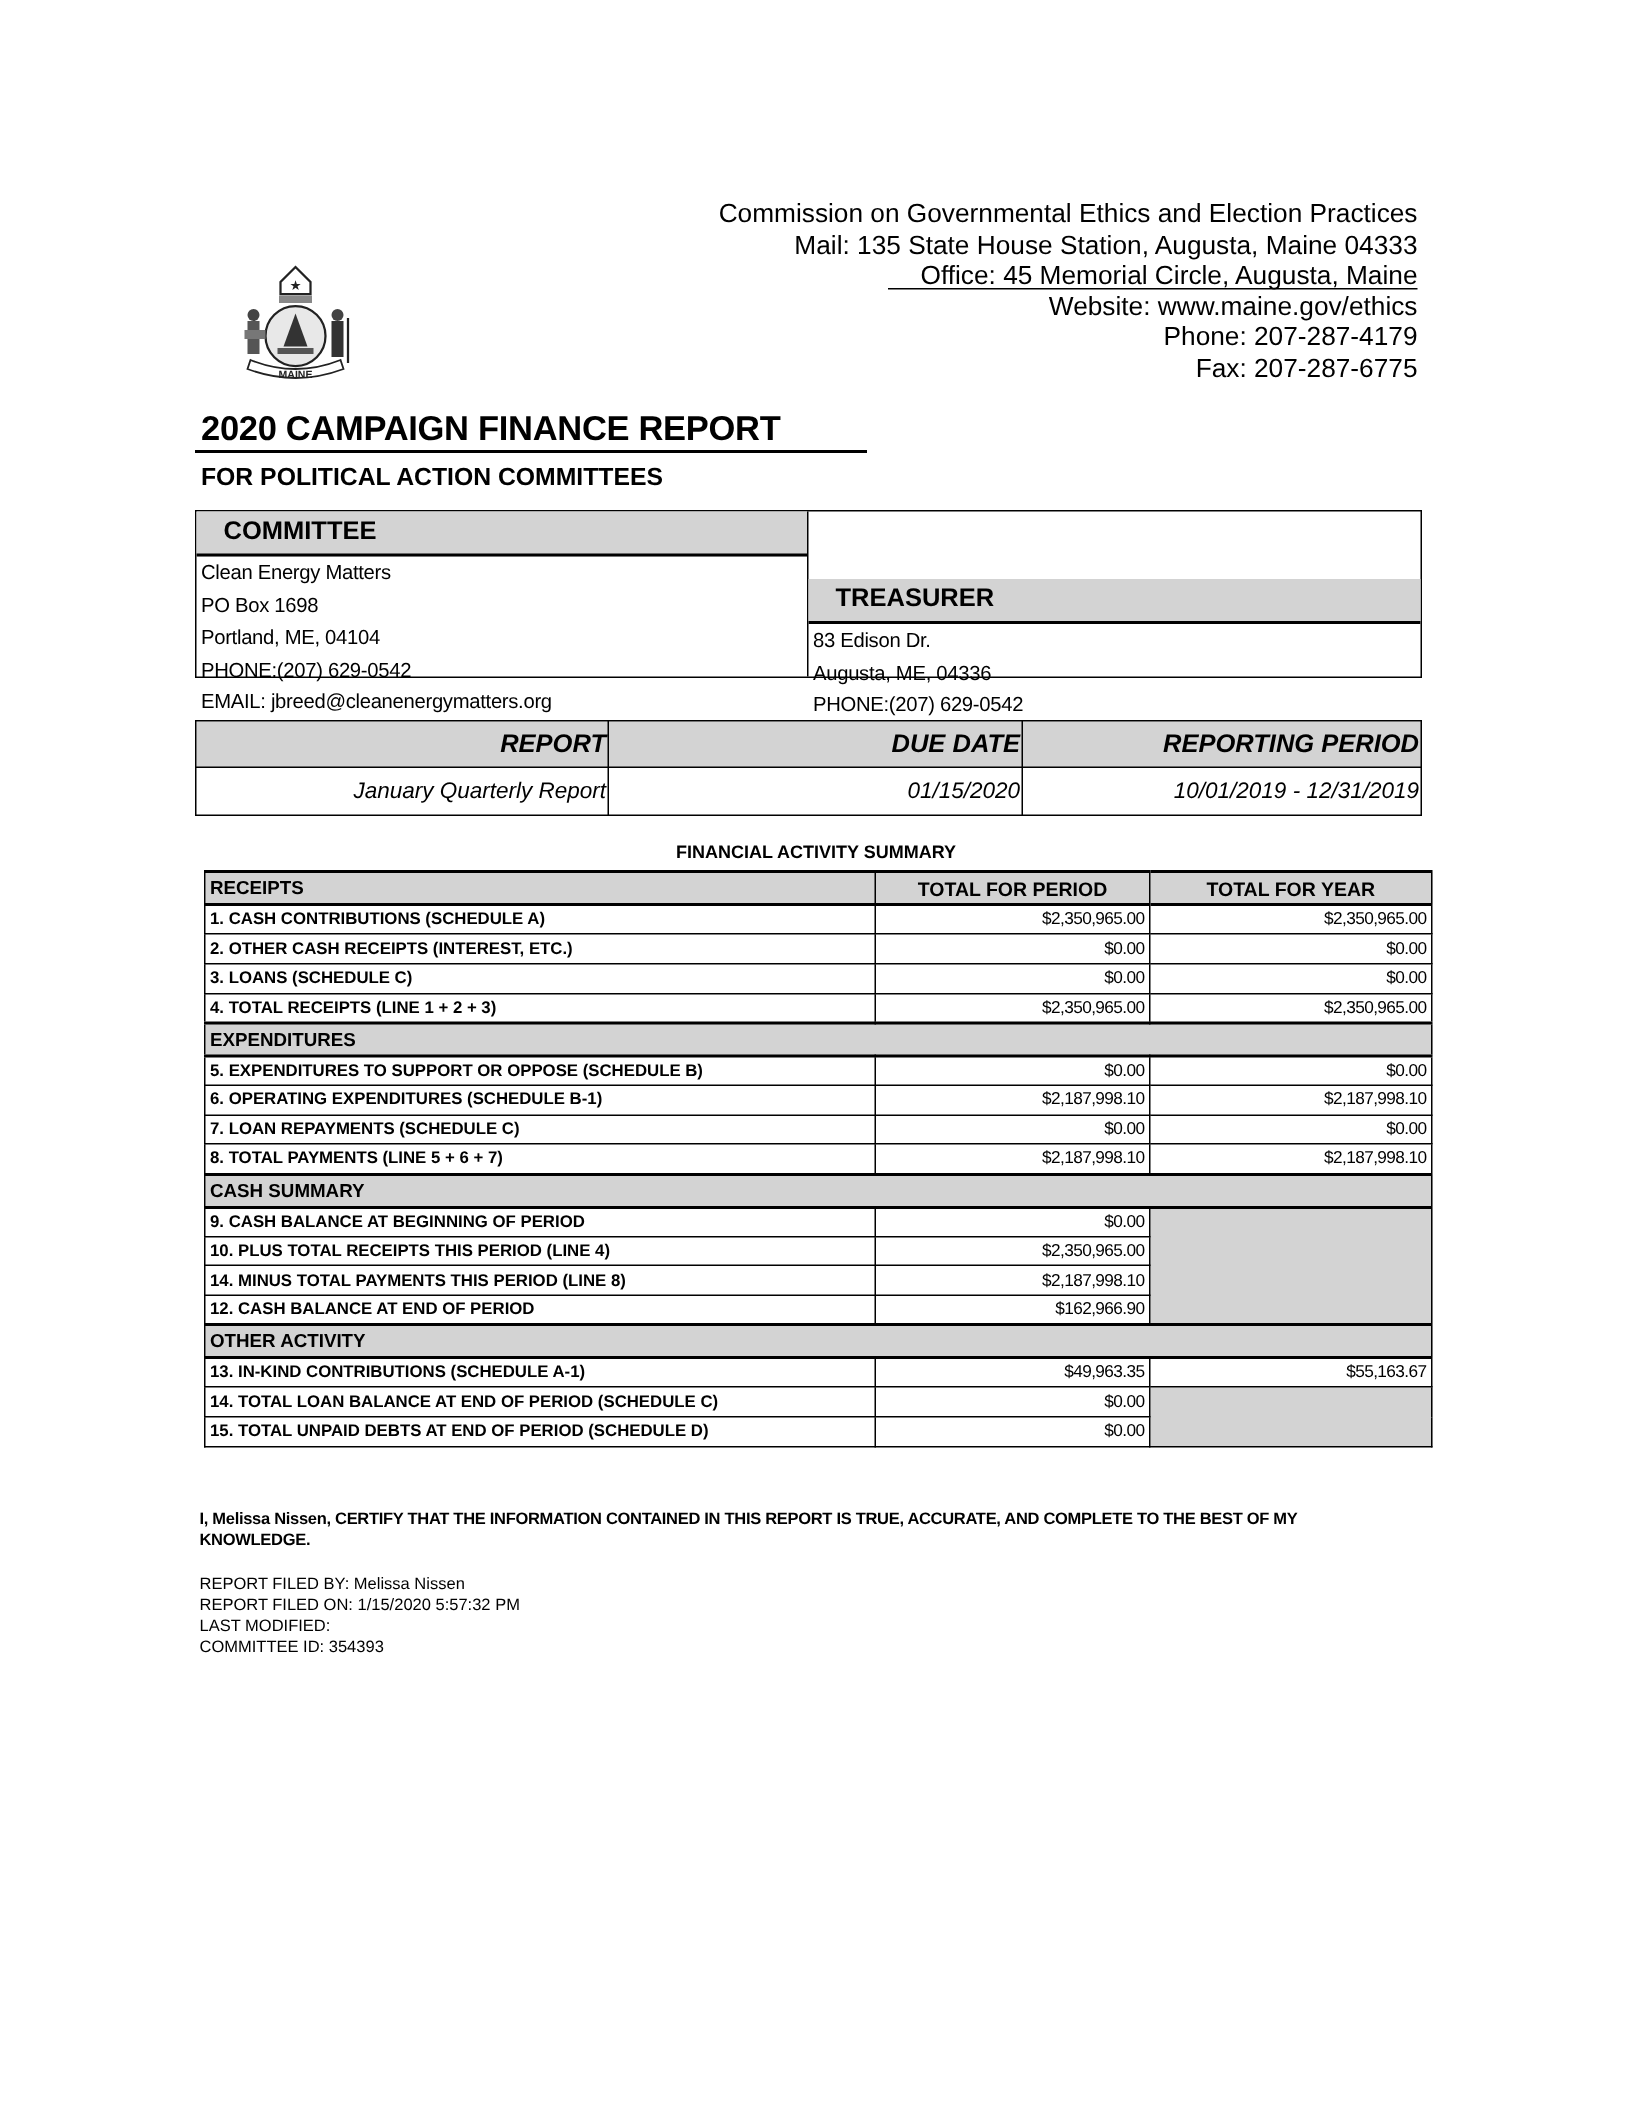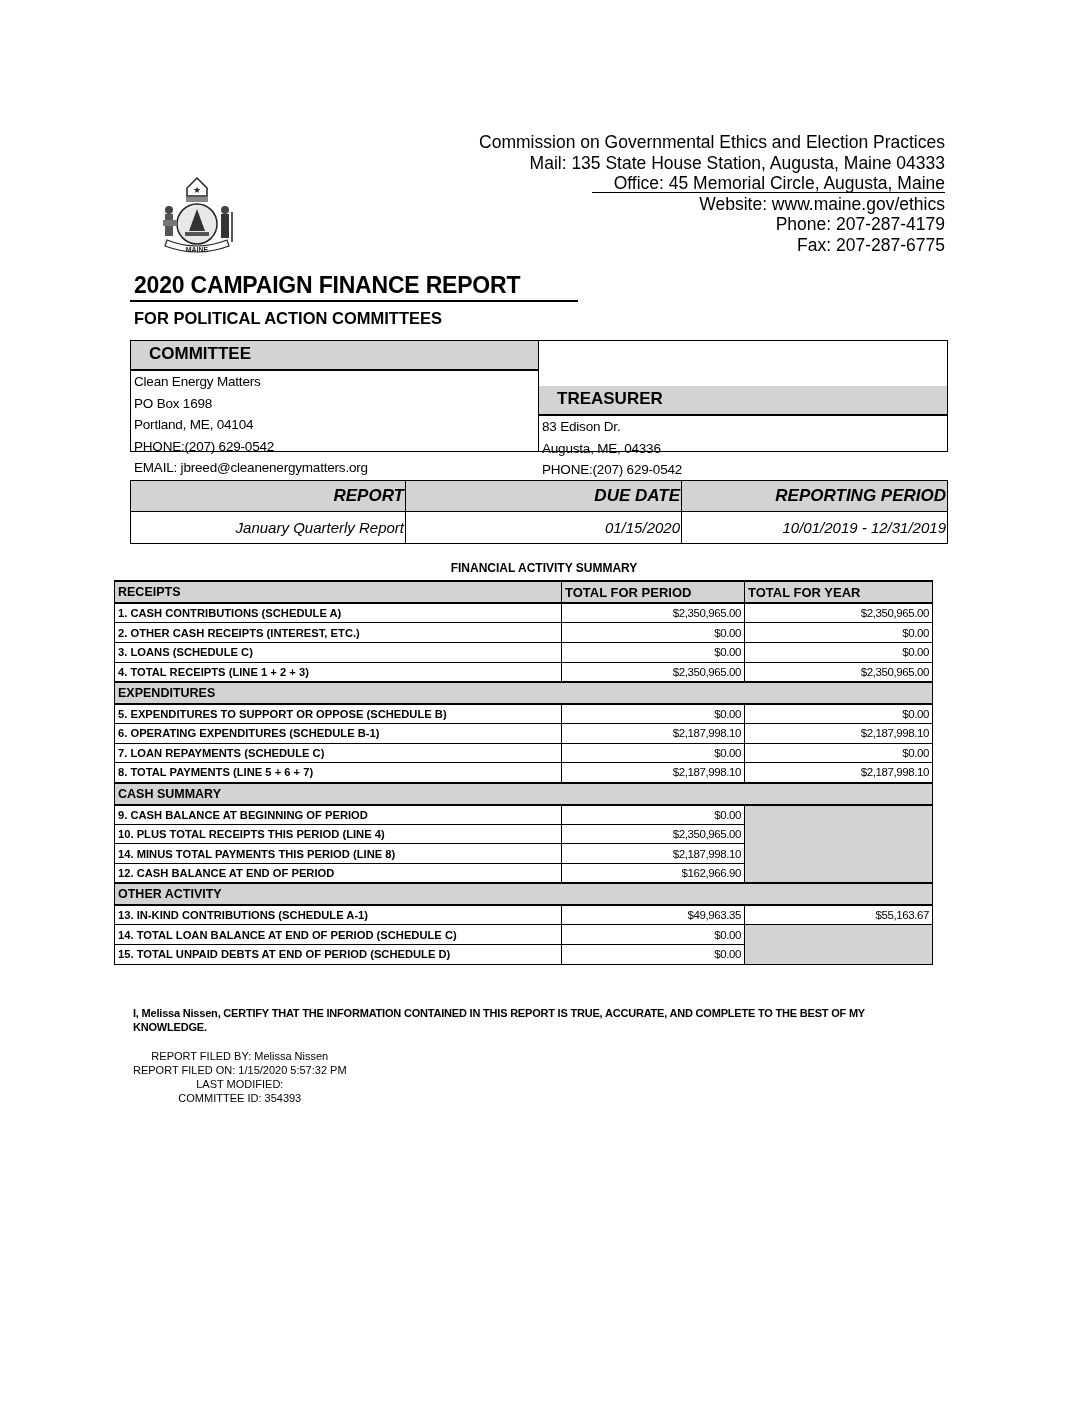--- a/index.html
+++ b/index.html
@@ -26,29 +26,29 @@
 
   
   .rep { position: absolute; left: 130px; top: 480px; width: 818px; border-collapse: collapse; }
   .rep td { border: 1.5px solid #000; text-align: right; font-style: italic; }
   .rep .h td { background: #d3d3d3; font-size: 17px; font-weight: bold; height: 28px; }
   .rep .v td { font-size: 15px; height: 29px; }
 
   .fas { position: absolute; left: 0; width: 1088px; top: 561px; text-align: center; font-size: 12px; font-weight: bold; }
 
   
-  .fin { position: absolute; left: 114px; top: 580px; width: 818px; border-collapse: collapse; table-layout: fixed; }
+  .fin { position: absolute; left: 136px; top: 580px; width: 818px; border-collapse: collapse; table-layout: fixed; }
   .fin td { border: 1.5px solid #000; height: 19.7px; padding: 0 3px; font-size: 11.2px; font-weight: bold; box-sizing: border-box; white-space: nowrap; }
   .fin td.amt { text-align: right; font-weight: normal; font-size: 11.5px; letter-spacing: -0.4px; }
   .fin tr.sect td { background: #d3d3d3; font-size: 12.5px; height: 22px; border-top: 2px solid #000; border-bottom: 2px solid #000; }
-  .fin tr.sect td.colh { text-align: left; font-size: 13px; }
+  .fin tr.sect td.colh { text-align: center; font-size: 13px; }
   .fin td.grey { background: #d3d3d3; }
 
   .cert { position: absolute; left: 133px; top: 1006px; width: 800px; font-size: 11px; font-weight: bold; line-height: 14px; letter-spacing: -0.2px; }
-  .filed { position: absolute; left: 133px; top: 1049px; font-size: 11px; line-height: 14px; text-align: center; }
+  .filed { position: absolute; left: 133px; top: 1049px; font-size: 11px; line-height: 14px; }
 </style>
 </head>
 <body>
 
 <div class="contact">
   <div>Commission on Governmental Ethics and Election Practices</div>
   <div>Mail: 135 State House Station, Augusta, Maine 04333</div>
   <div><span class="office">Office: 45 Memorial Circle, Augusta, Maine</span></div>
   <div>Website: www.maine.gov/ethics</div>
   <div>Phone: 207-287-4179</div>

